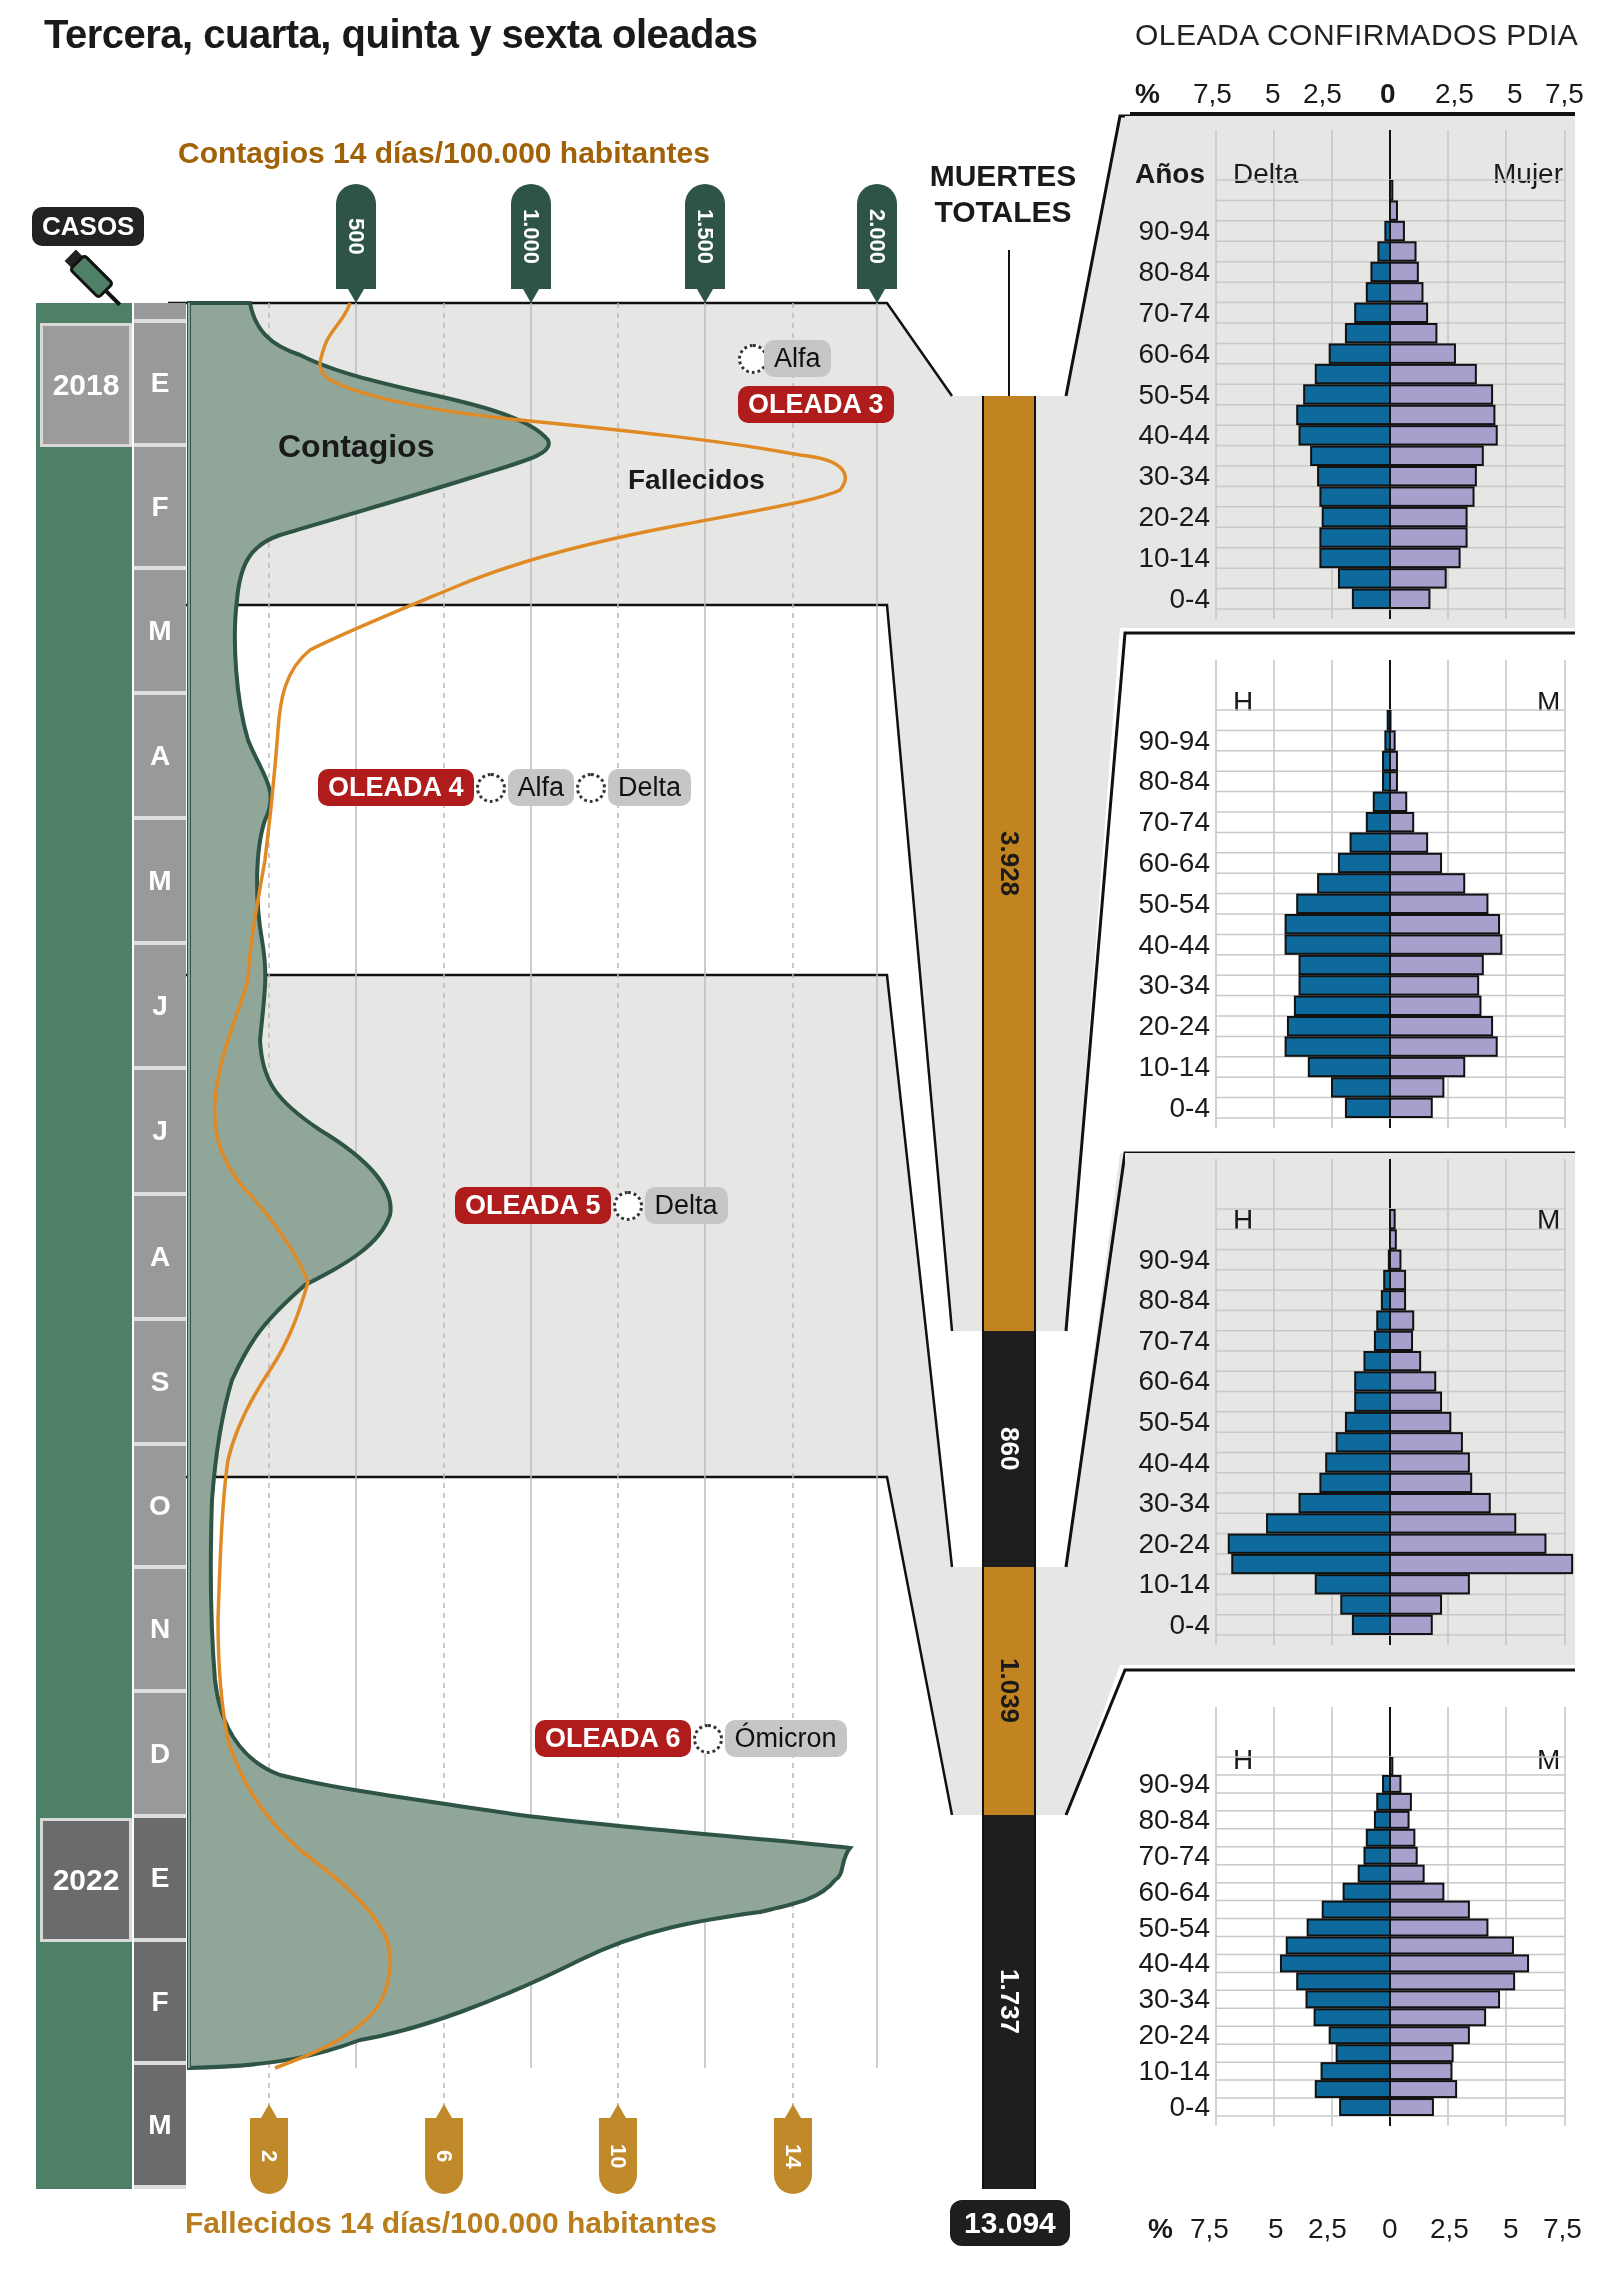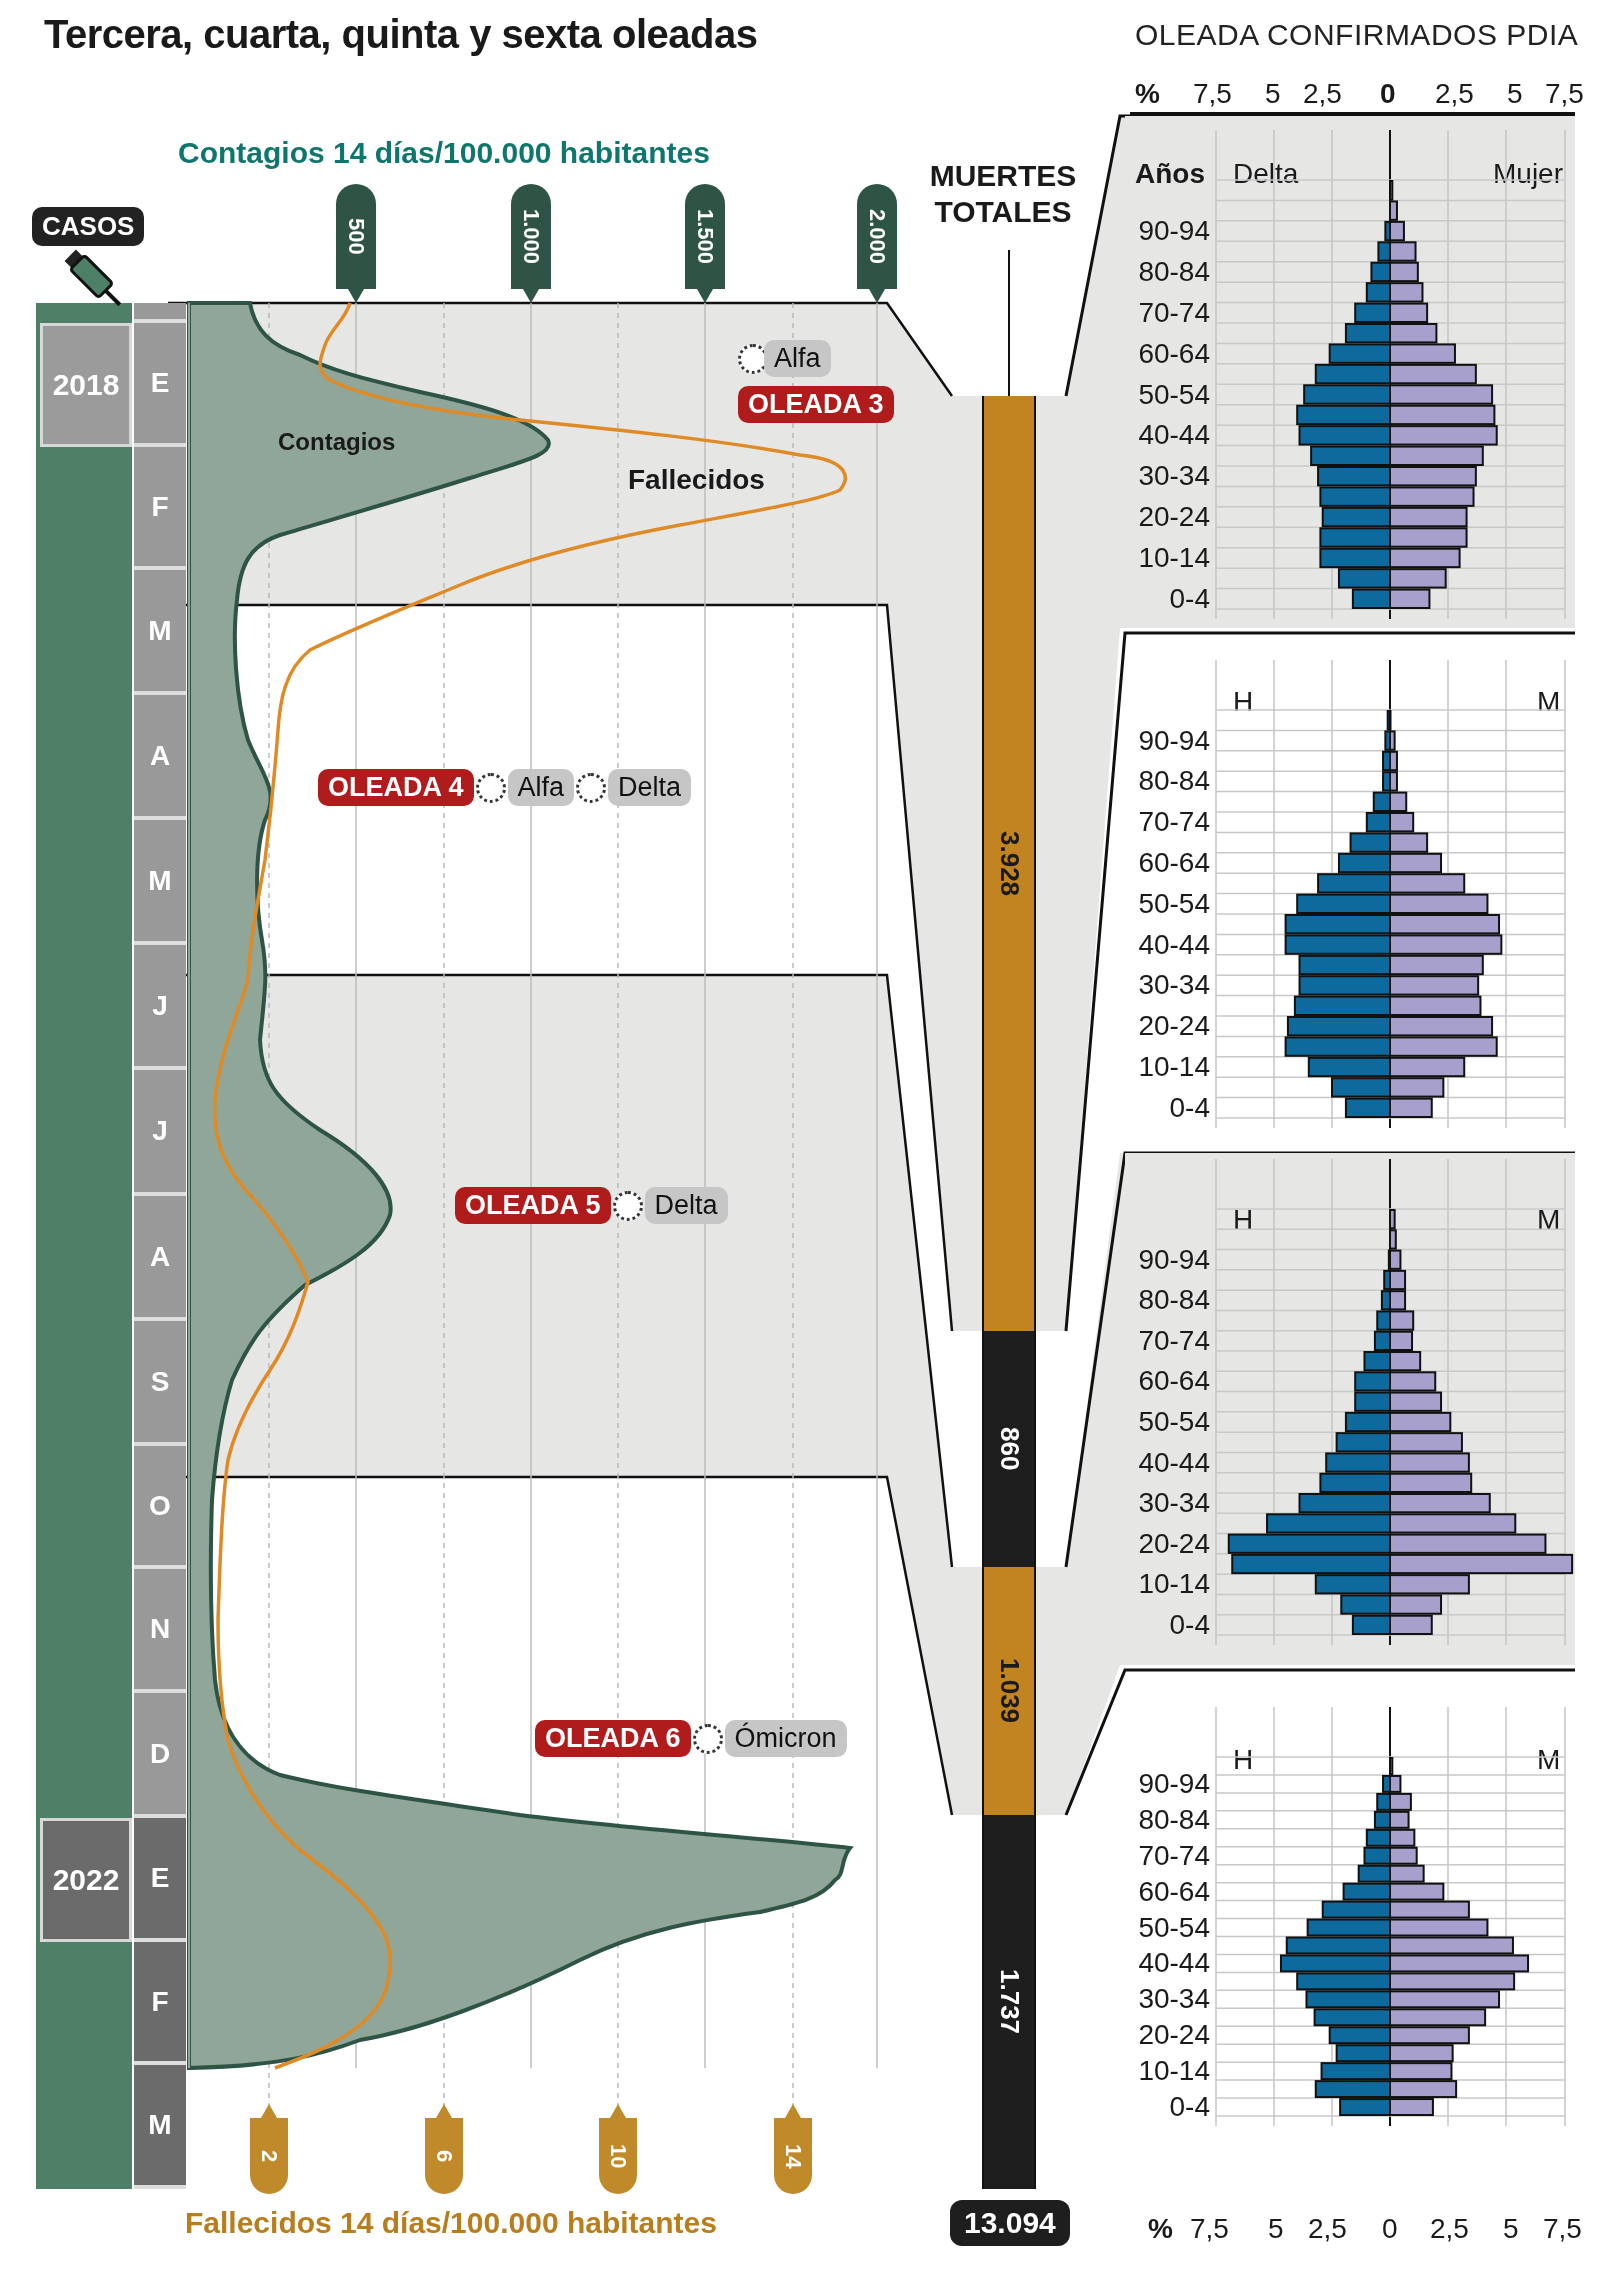--- a/index.html
+++ b/index.html
@@ -1,20 +1,20 @@
 <!DOCTYPE html>
 <html><head>
 <meta charset="utf-8">
 <style>
   html,body{margin:0;padding:0;background:#ffffff;}
   body{width:1600px;height:2271px;position:relative;overflow:hidden;font-family:"Liberation Sans","DejaVu Sans",sans-serif;color:#1a1a1a;}
   .abs{position:absolute;}
   .title{left:44px;top:12px;font-size:40px;font-weight:bold;letter-spacing:-0.5px;}
   .pdia-title{left:1135px;top:18px;font-size:30px;font-weight:normal;letter-spacing:0.5px;color:#222;}
-  .axis-title-top{left:178px;top:136px;font-size:30px;font-weight:bold;color:#0f766e;}
+  .axis-title-top{left:178px;top:136px;font-size:30px;font-weight:bold;color:#a16207;}
   .axis-title-bottom{left:185px;top:2206px;font-size:30px;font-weight:bold;color:#b97d1c;}
   .muertes{left:918px;top:158px;font-size:30px;font-weight:bold;line-height:36px;text-align:center;width:170px;}
   .vacuna{left:32px;top:207px;background:#222;color:#fff;font-size:26px;font-weight:bold;padding:4px 10px;border-radius:10px;}
   .tick-top{width:40px;height:105px;background:#2e5446;color:#fff;border-radius:20px 20px 0 0;display:flex;align-items:center;justify-content:center;}
   .tick-top span{writing-mode:vertical-rl;font-size:22px;font-weight:bold;}
   .tick-top:after{content:"";position:absolute;left:12px;bottom:-14px;border-left:8px solid transparent;border-right:8px solid transparent;border-top:14px solid #2e5446;}
   .tick-bot{width:38px;height:76px;background:#c08a2a;color:#fff;border-radius:0 0 19px 19px;display:flex;align-items:center;justify-content:center;}
   .tick-bot span{writing-mode:vertical-rl;font-size:22px;font-weight:bold;}
   .tick-bot:before{content:"";position:absolute;left:11px;top:-14px;border-left:8px solid transparent;border-right:8px solid transparent;border-bottom:14px solid #c08a2a;}
   .month{left:134px;width:52px;background:#999;color:#fff;font-size:28px;font-weight:bold;display:flex;align-items:center;justify-content:center;border-bottom:4px solid #ddd;box-sizing:border-box;}
@@ -135,21 +135,21 @@
 <div class="abs tick-bot" style="left:425px;top:2118px;">
     <span>6</span>
   </div>
 <div class="abs tick-bot" style="left:599px;top:2118px;">
     <span>10</span>
   </div>
 <div class="abs tick-bot" style="left:774px;top:2118px;">
     <span>14</span>
   </div>
 
-<div class="abs" style="left:278px;top:428px;font-size:24px;font-weight:bold;">Contagios</div>
+<div class="abs" style="left:278px;top:428px;font-size:32px;font-weight:bold;">Contagios</div>
 <div class="abs" style="left:628px;top:464px;font-size:28px;font-weight:bold;">Fallecidos</div>
 
 <div class="abs" style="left:738px;top:340px;display:flex;align-items:center;">
   <div class="virus"></div>
   <div class="variant" style="margin-left:-4px;">Alfa</div>
 </div>
 <div class="abs wave" style="left:738px;top:386px;">OLEADA 3</div>
 
 <div class="abs" style="left:318px;top:769px;display:flex;align-items:center;gap:2px;">
   <div class="wave">OLEADA 4</div>

